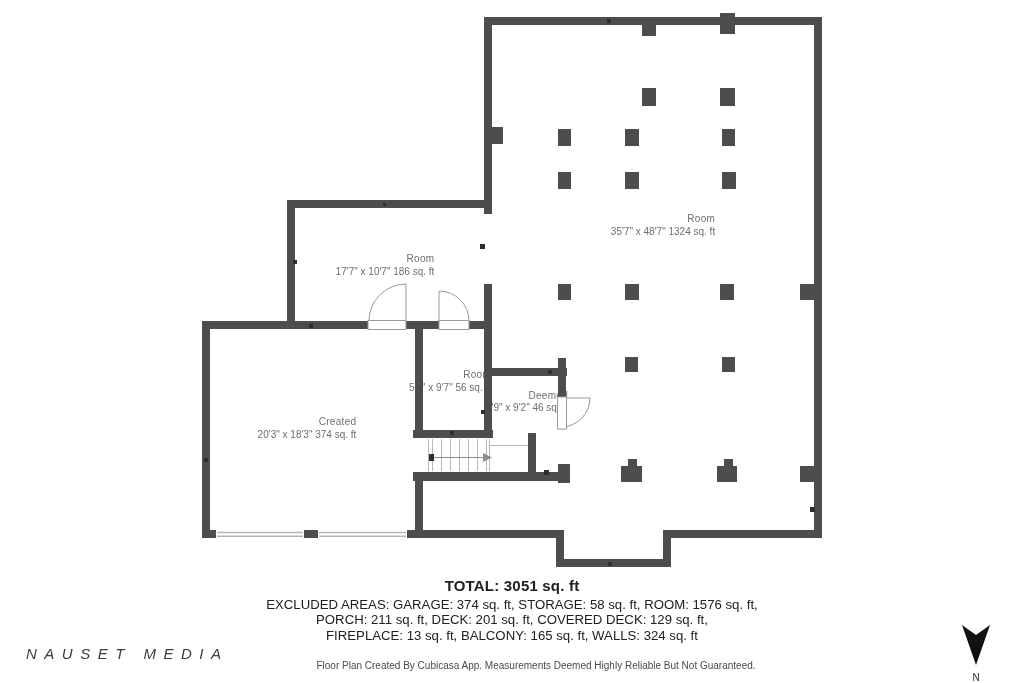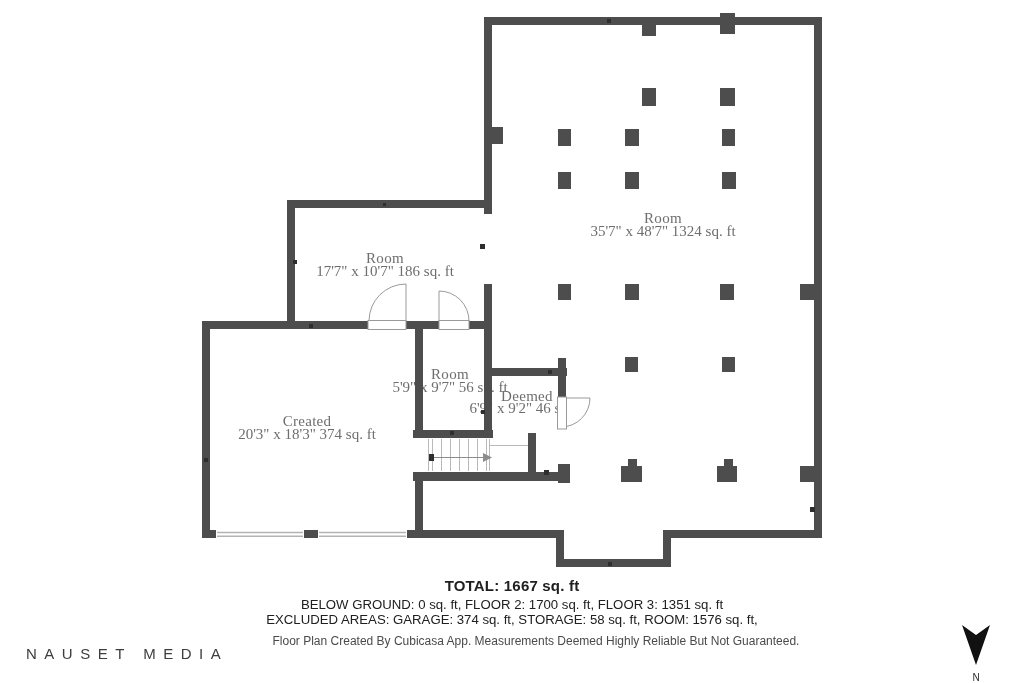--- a/index.html
+++ b/index.html
@@ -1,27 +1,27 @@
 <!DOCTYPE html>
 <html style="--wall: #4d4d4d; --tick: #2e2e2e; --doorline: #9a9a9a; --stairline: #b9b9b9; --garagedoor: #b3b3b3; --label: #6e6e6e; --text: #202020; --brand: #3d3d3d; --compass: #111111;"><head>
 <meta charset="utf-8">
 <style>
   html,body{margin:0;padding:0;background:#fff;}
   .stage{position:relative;width:1024px;height:683px;background:#fff;overflow:hidden;
          font-family:"Liberation Sans",sans-serif;}
   .plan-svg{position:absolute;left:0;top:0;z-index:2;pointer-events:none;}
-  .room-label{position:absolute;z-index:1;transform:translateX(-50%);text-align:center;
-              color:var(--label);font-size:15px;line-height:13px;white-space:nowrap;font-family:Liberation Serif, serif;}
+  .room-label{position:absolute;z-index:1;transform:translateX(-50%);text-align:right;
+              color:var(--label);font-size:10px;line-height:13px;white-space:nowrap;}
   .room-label .rname{letter-spacing:.3px;}
   .summary{position:absolute;left:0;right:0;top:577px;text-align:center;color:var(--text);z-index:3;}
   .summary .total{font-size:15px;font-weight:bold;margin-bottom:3px;letter-spacing:.2px;}
   .summary .line{font-size:13.2px;line-height:15.4px;}
-  .summary .disclaimer{font-size:12px;color:#4a4a4a;margin-top:6px;padding-left:48px;}
+  .summary .disclaimer{font-size:10px;color:#4a4a4a;margin-top:17px;padding-left:48px;}
   .branding{position:absolute;left:26px;top:645px;font-size:15px;letter-spacing:7.5px;
-            color:var(--brand);z-index:3;white-space:nowrap;}
+            color:var(--brand);z-index:3;white-space:nowrap;font-style:italic;}
   .compass{position:absolute;left:956px;top:621px;width:40px;text-align:center;z-index:3;}
   .compass .nlabel{font-size:10px;color:#2b2b2b;margin-top:1px;}
 </style>
 </head>
 <body>
 
 <div class="stage">
 
   <div class="room-label" style="left:663px;top:212px">
     <div class="rname">Room</div>
@@ -151,23 +151,24 @@
       <rect x="481" y="410" width="4" height="4"></rect>
       <rect x="450" y="431" width="4" height="4"></rect>
       <rect x="204" y="458" width="4" height="4"></rect>
       <rect x="544" y="470" width="5" height="5"></rect>
       <rect x="810" y="507" width="5" height="5"></rect>
       <rect x="608" y="562" width="4" height="4"></rect>
     </g>
   </svg>
 
   <div class="summary">
-    <div class="total">TOTAL: 1667 sq. ft</div>
-    <div class="line">BELOW GROUND: 0 sq. ft, FLOOR 2: 1700 sq. ft, FLOOR 3: 1351 sq. ft</div>
+    <div class="total">TOTAL: 3051 sq. ft</div>
     <div class="line">EXCLUDED AREAS: GARAGE: 374 sq. ft, STORAGE: 58 sq. ft, ROOM: 1576 sq. ft,</div>
+    <div class="line">PORCH: 211 sq. ft, DECK: 201 sq. ft, COVERED DECK: 129 sq. ft,</div>
+    <div class="line">FIREPLACE: 13 sq. ft, BALCONY: 165 sq. ft, WALLS: 324 sq. ft</div>
     <div class="disclaimer">Floor Plan Created By Cubicasa App. Measurements Deemed Highly Reliable But Not Guaranteed.</div>
   </div>
 
   <div class="branding">NAUSET MEDIA</div>
 
   <div class="compass">
     <svg width="40" height="46" viewBox="0 0 40 46">
       <polygon points="6,4 20,44 34,4 20,14" fill="var(--compass)"></polygon>
     </svg>
     <div class="nlabel">N</div>

